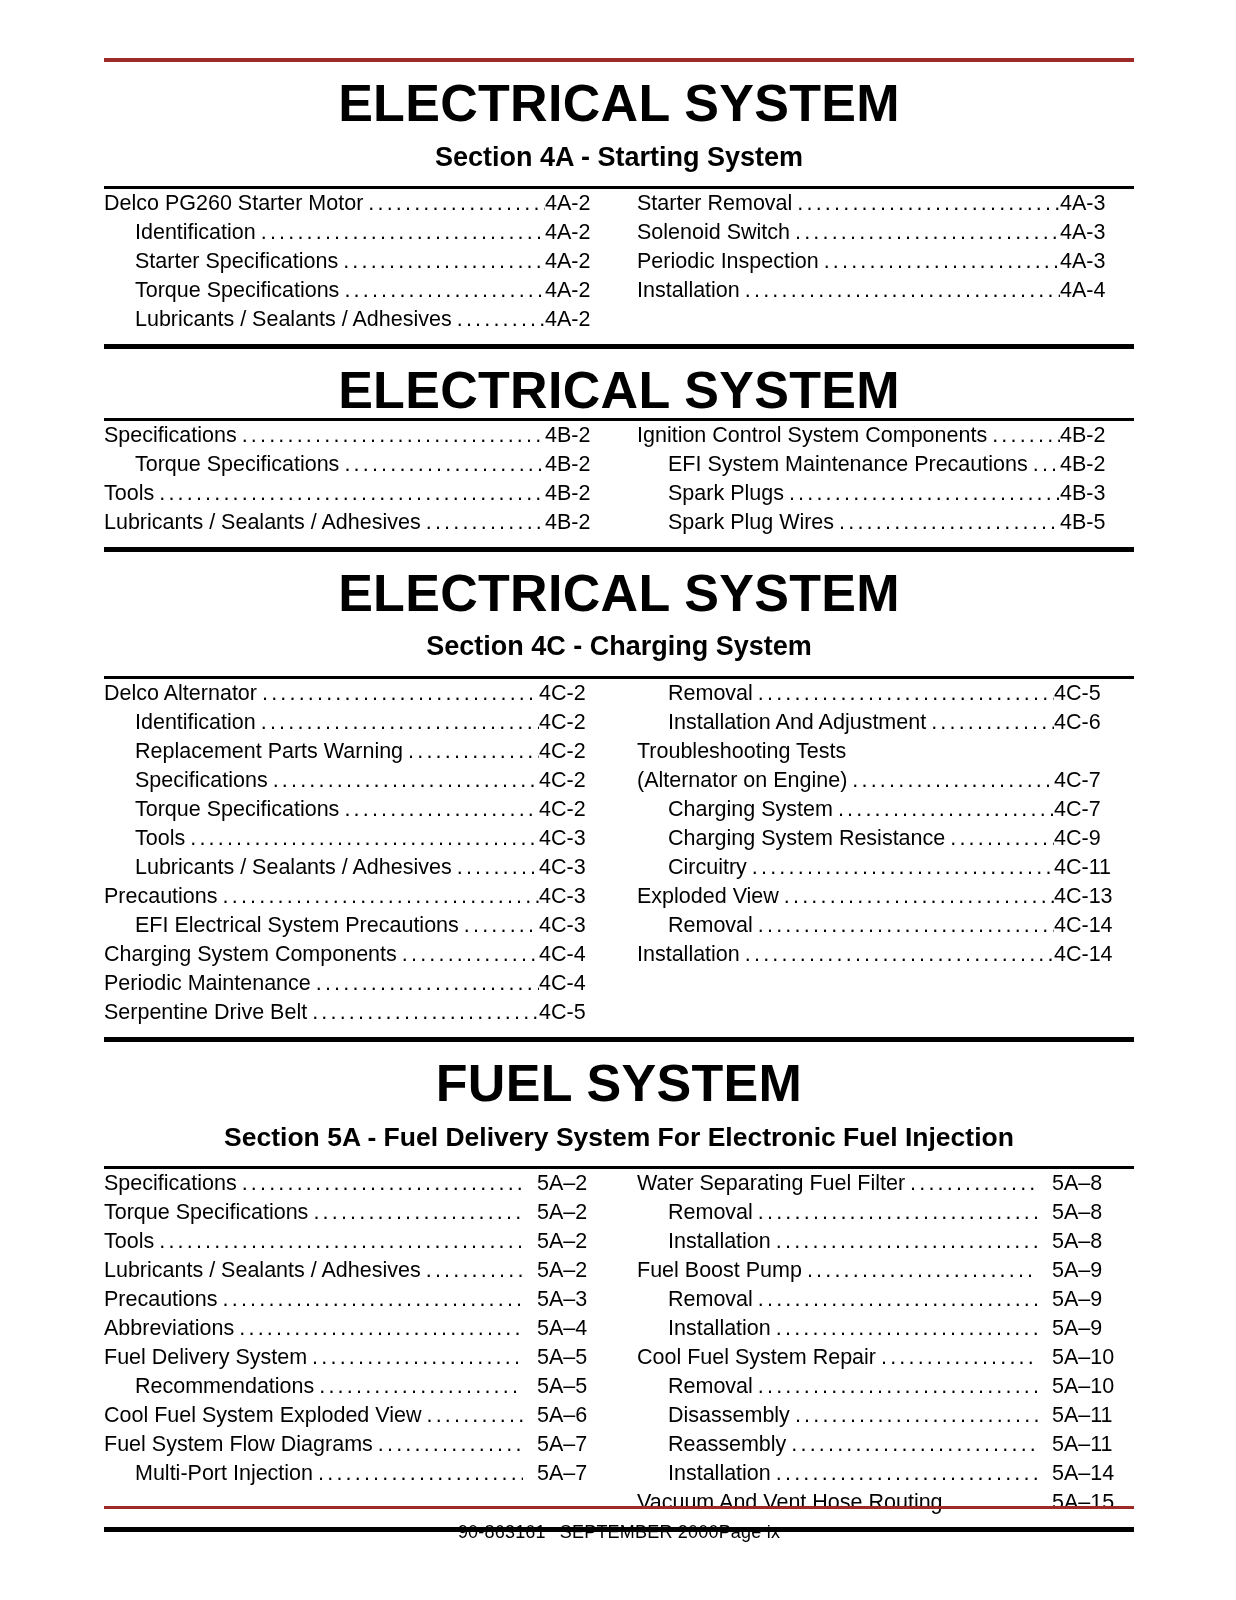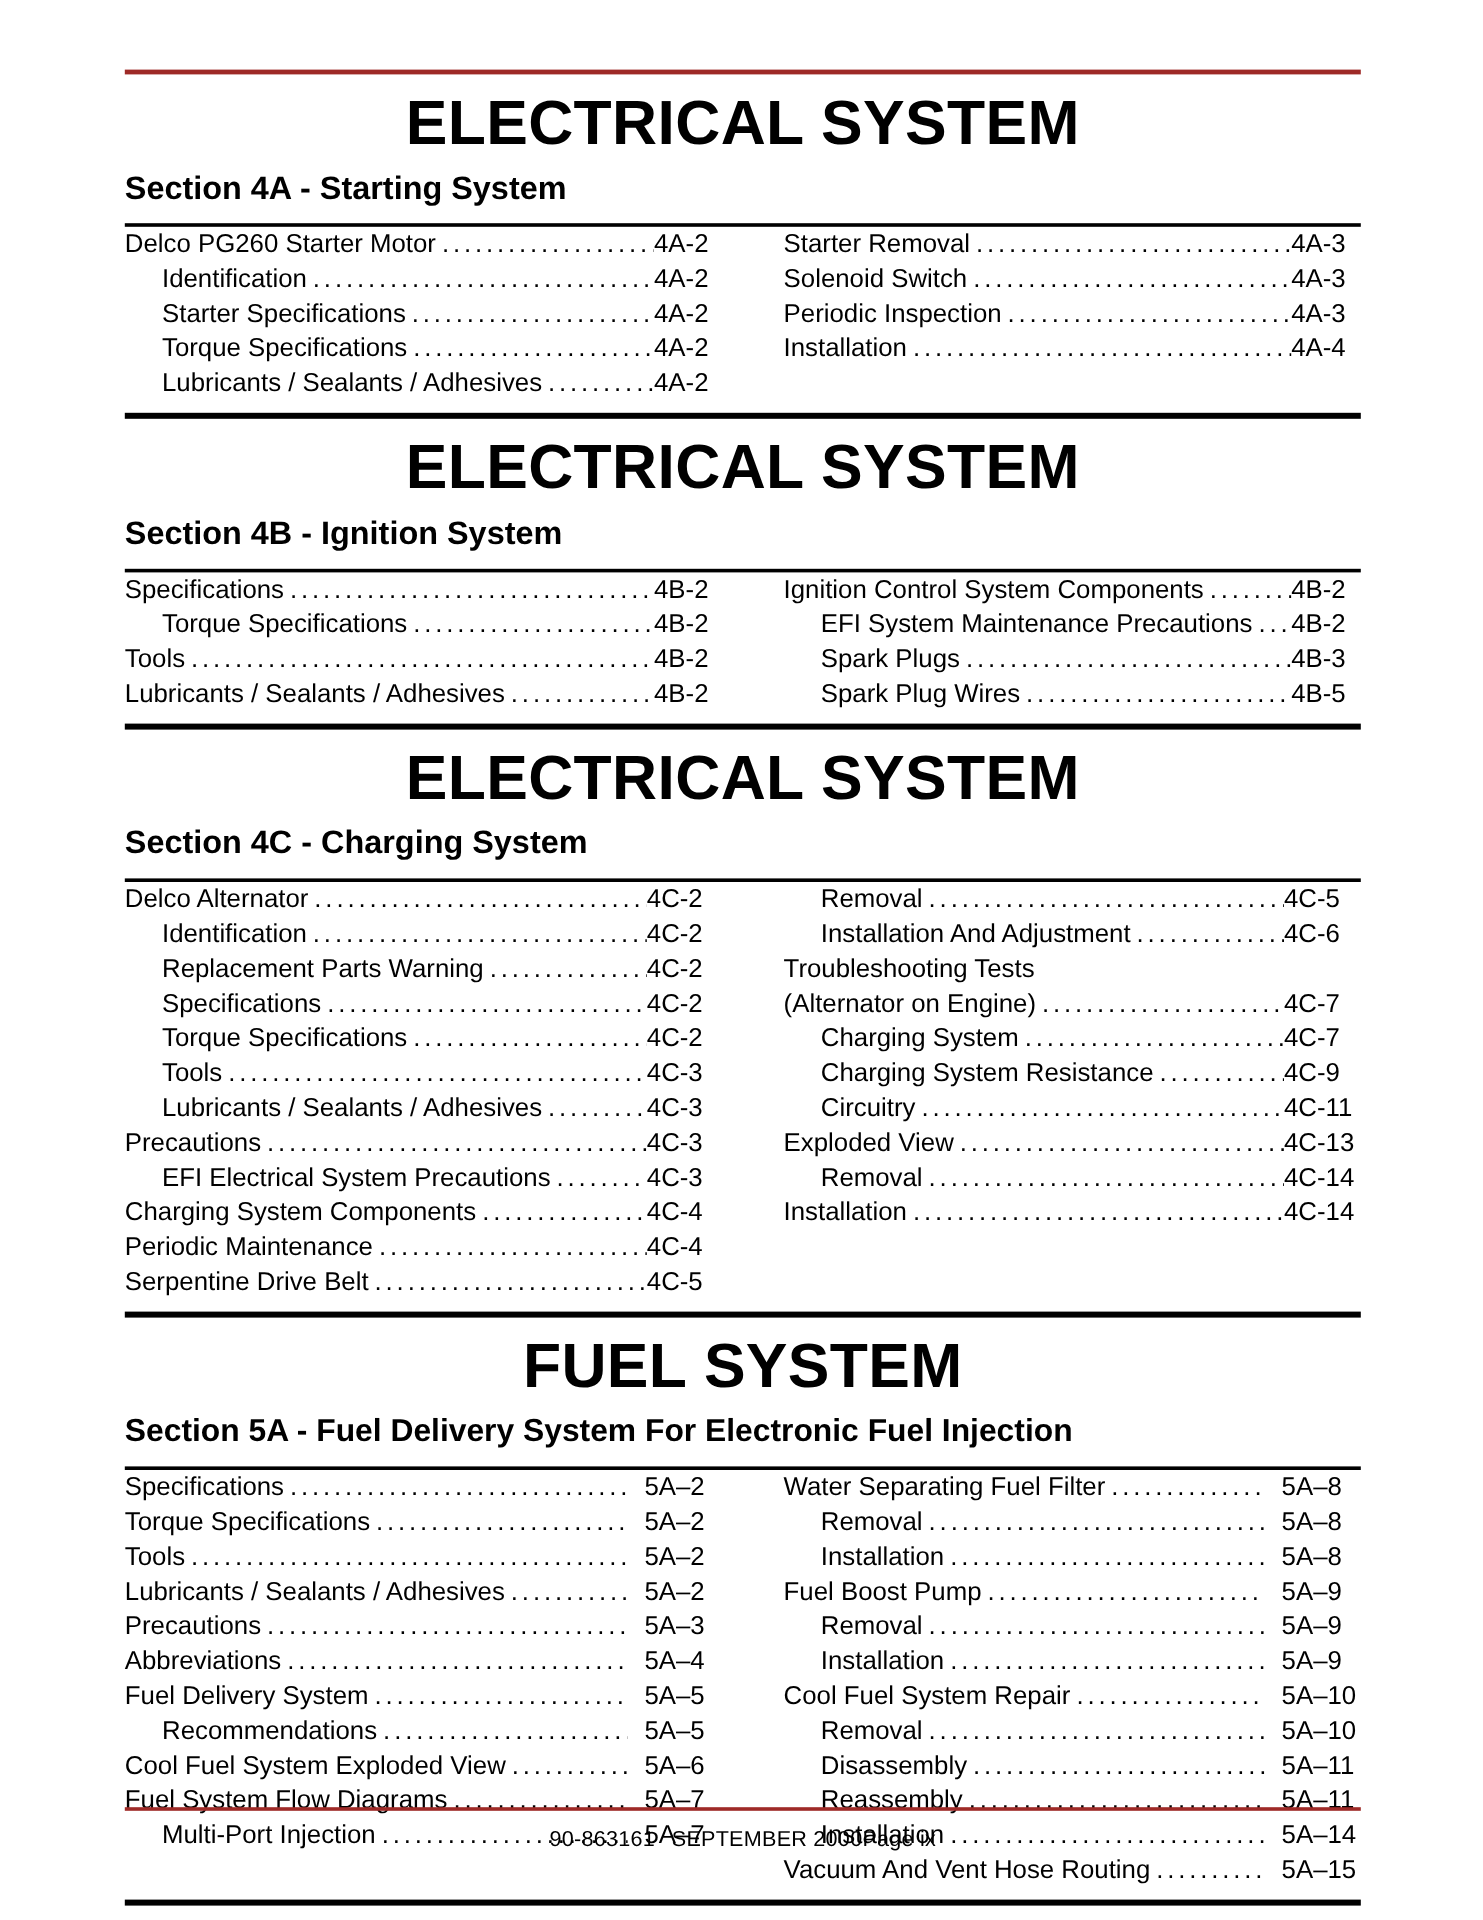--- a/index.html
+++ b/index.html
@@ -52,34 +52,35 @@
   
   .sys-title {
     text-align: center;
     font-size: 52px;
     font-weight: bold;
     letter-spacing: 0.3px;
     line-height: 1.05;
     margin: 14px 0 0 0;
   }
   .sec-title {
+    text-align: center;
     font-size: 27px;
     font-weight: bold;
     line-height: 1.1;
     margin: 12px 0 14px 0;
   }
   .sec-title.wide {
     font-size: 26.5px;
   }
 
   
   .toc {
     display: flex;
     width: 100%;
-    column-gap: 16px;
+    column-gap: 0px;
     padding-top: 4px;
     padding-bottom: 6px;
   }
   .toc-col {
     width: 50%;
     box-sizing: border-box;
   }
   .toc-col.right {
     padding-left: 18px;
   }
@@ -202,21 +203,20 @@
             </div>
             <div class="entry lvl1">
               <span class="label">Installation</span>
               <span class="leader"></span>
               <span class="pageno">4A-4</span>
             </div>
           </div>
         </div>
         <div class="rule-thick"></div>
         <div class="sys-title">ELECTRICAL SYSTEM</div>
-        <div class="sec-title">Section 4B - Ignition System</div>
         <div class="rule-thin"></div>
         <div class="toc w-4b">
           <div class="toc-col left">
             <div class="entry lvl1">
               <span class="label">Specifications</span>
               <span class="leader"></span>
               <span class="pageno">4B-2</span>
             </div>
             <div class="entry lvl2">
               <span class="label">Torque Specifications</span>

